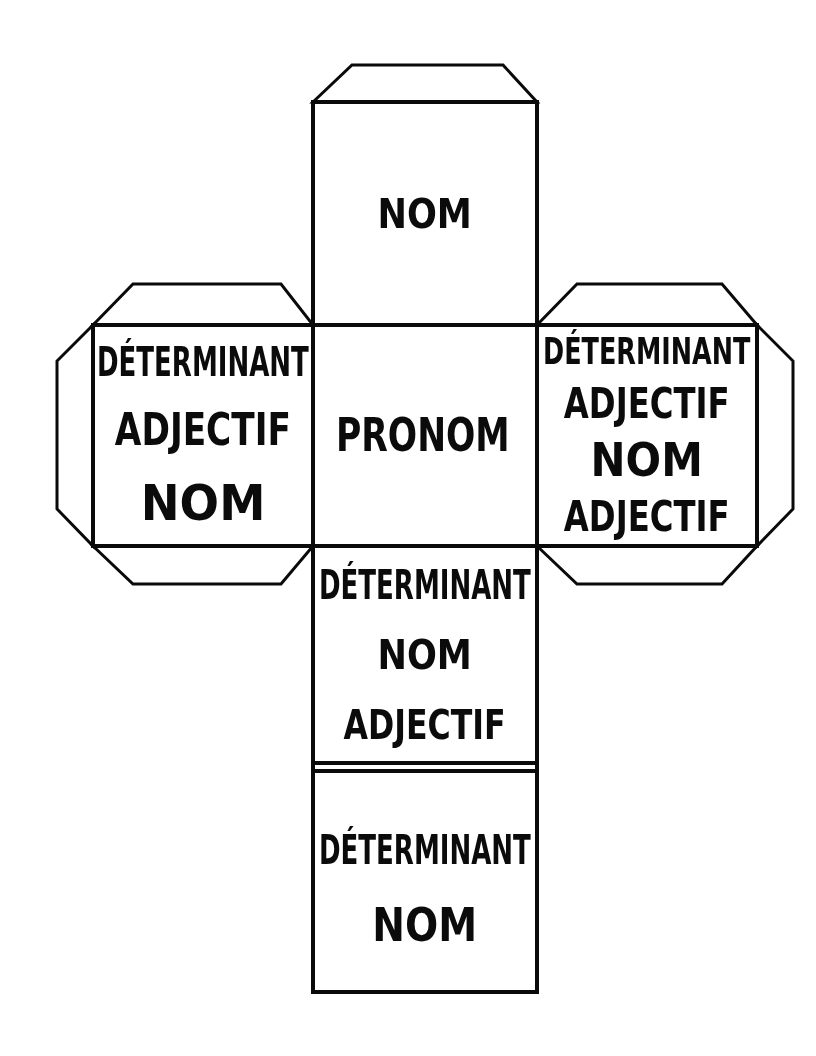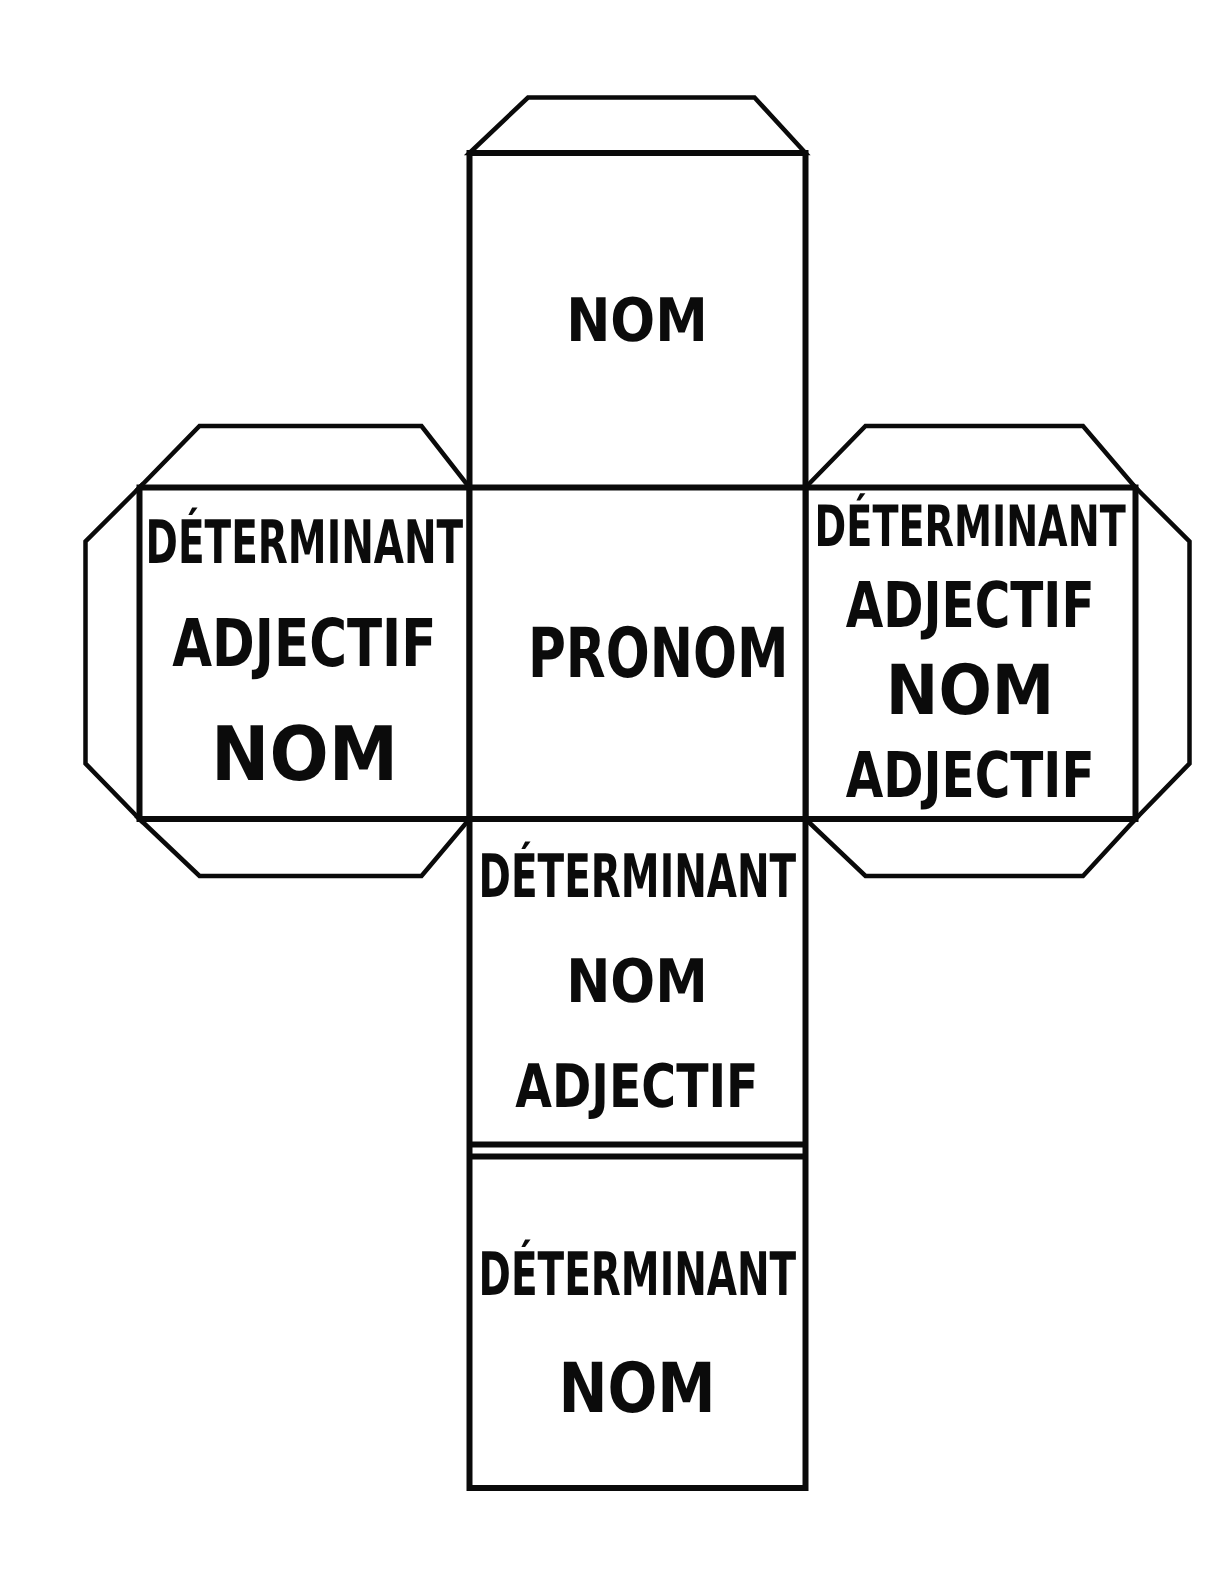--- a/index.html
+++ b/index.html
@@ -60,21 +60,21 @@
   .t-adj-low  { font-size: 40px; transform: scaleX(0.79); }
   .t-nom-top  { font-size: 40px; transform: scaleX(0.88); }
   .t-nom-left { font-size: 50px; transform: scaleX(0.93); }
   .t-nom-r    { font-size: 46px; transform: scaleX(0.91); }
   .t-nom-low  { font-size: 40px; transform: scaleX(0.88); }
   .t-nom-btm  { font-size: 46px; transform: scaleX(0.85); }
   .t-pronom   { font-size: 46px; transform: scaleX(0.75); }
 
   .face-top    { left: 313px; top: 102px; width: 224px; height: 223px; }
   .face-left   { left: 93px;  top: 325px; width: 220px; height: 221px; gap: 22px; }
-  .face-center { left: 327px; top: 325px; width: 224px; height: 221px; }
+  .face-center { left: 311px; top: 325px; width: 224px; height: 221px; }
   .face-right  { left: 537px; top: 325px; width: 220px; height: 221px; gap: 8px; }
   .face-lower  { left: 313px; top: 546px; width: 224px; height: 217px; gap: 26px; }
   .face-bottom { left: 313px; top: 770px; width: 224px; height: 222px; gap: 28px; padding-top: 16px; box-sizing: border-box; }
 </style>
 </head>
 <body>
 
 <div class="canvas">
 
   <svg class="outline-svg" viewBox="0 0 816 1056" xmlns="http://www.w3.org/2000/svg">

